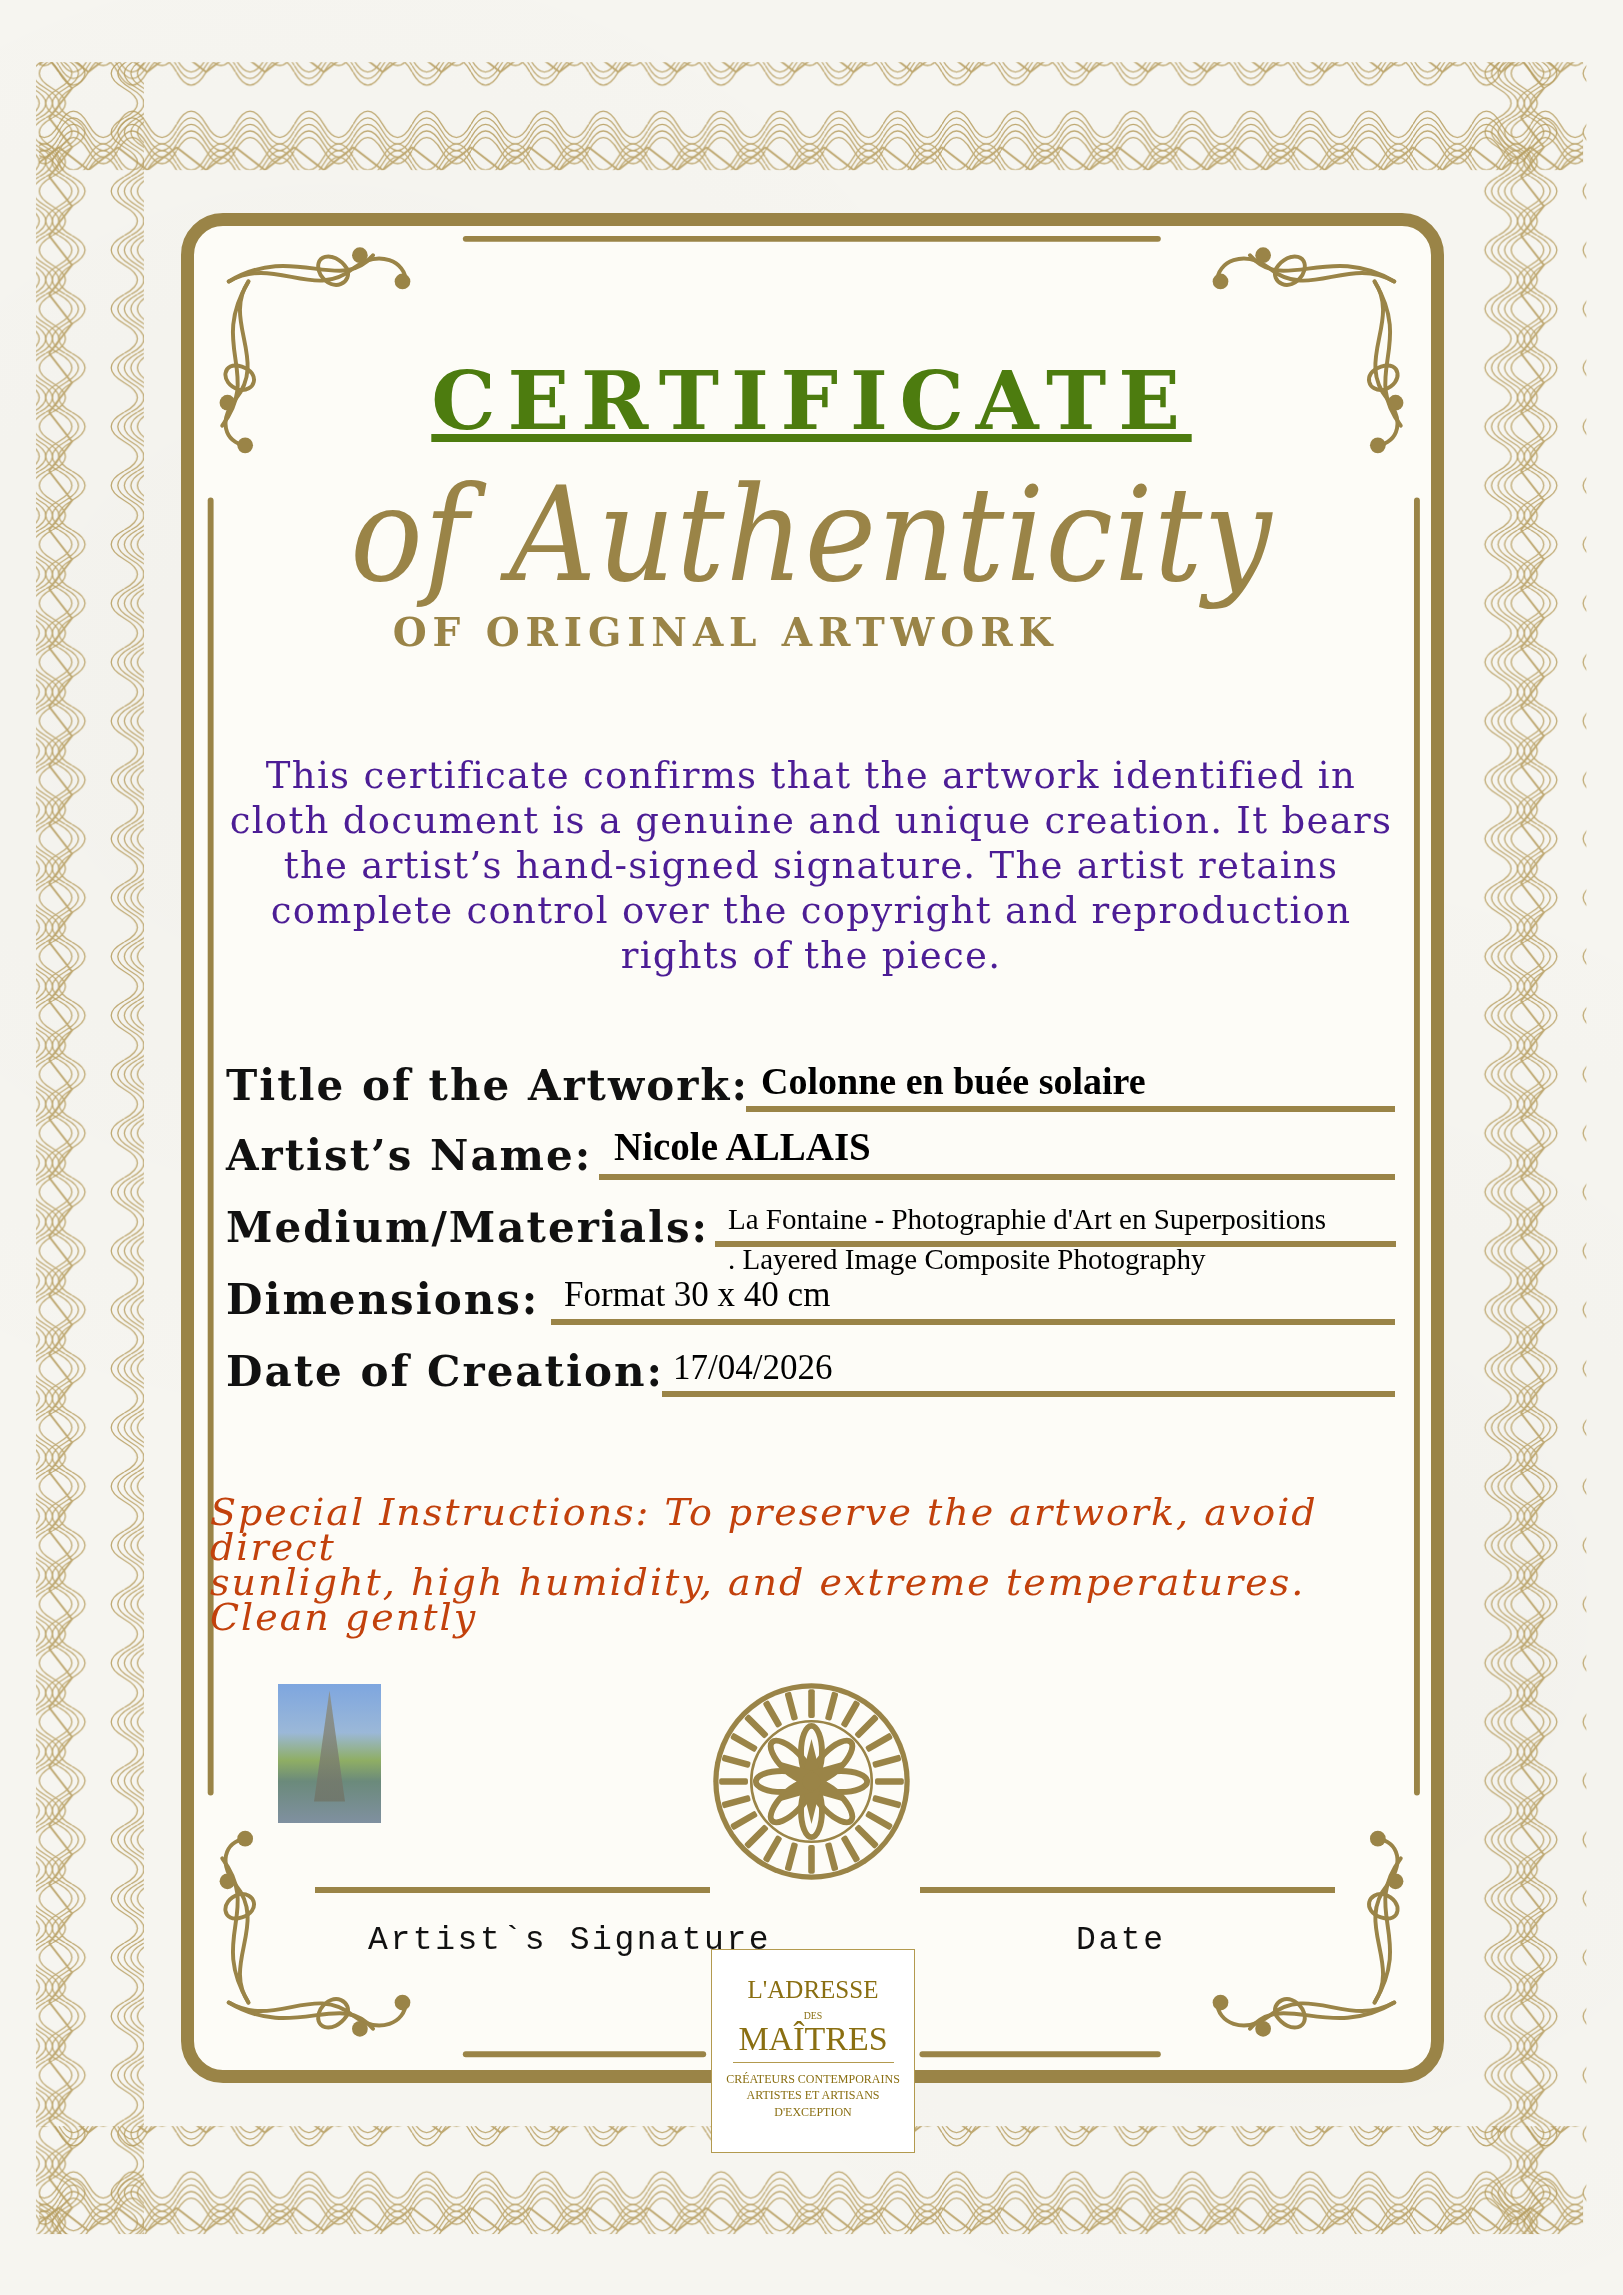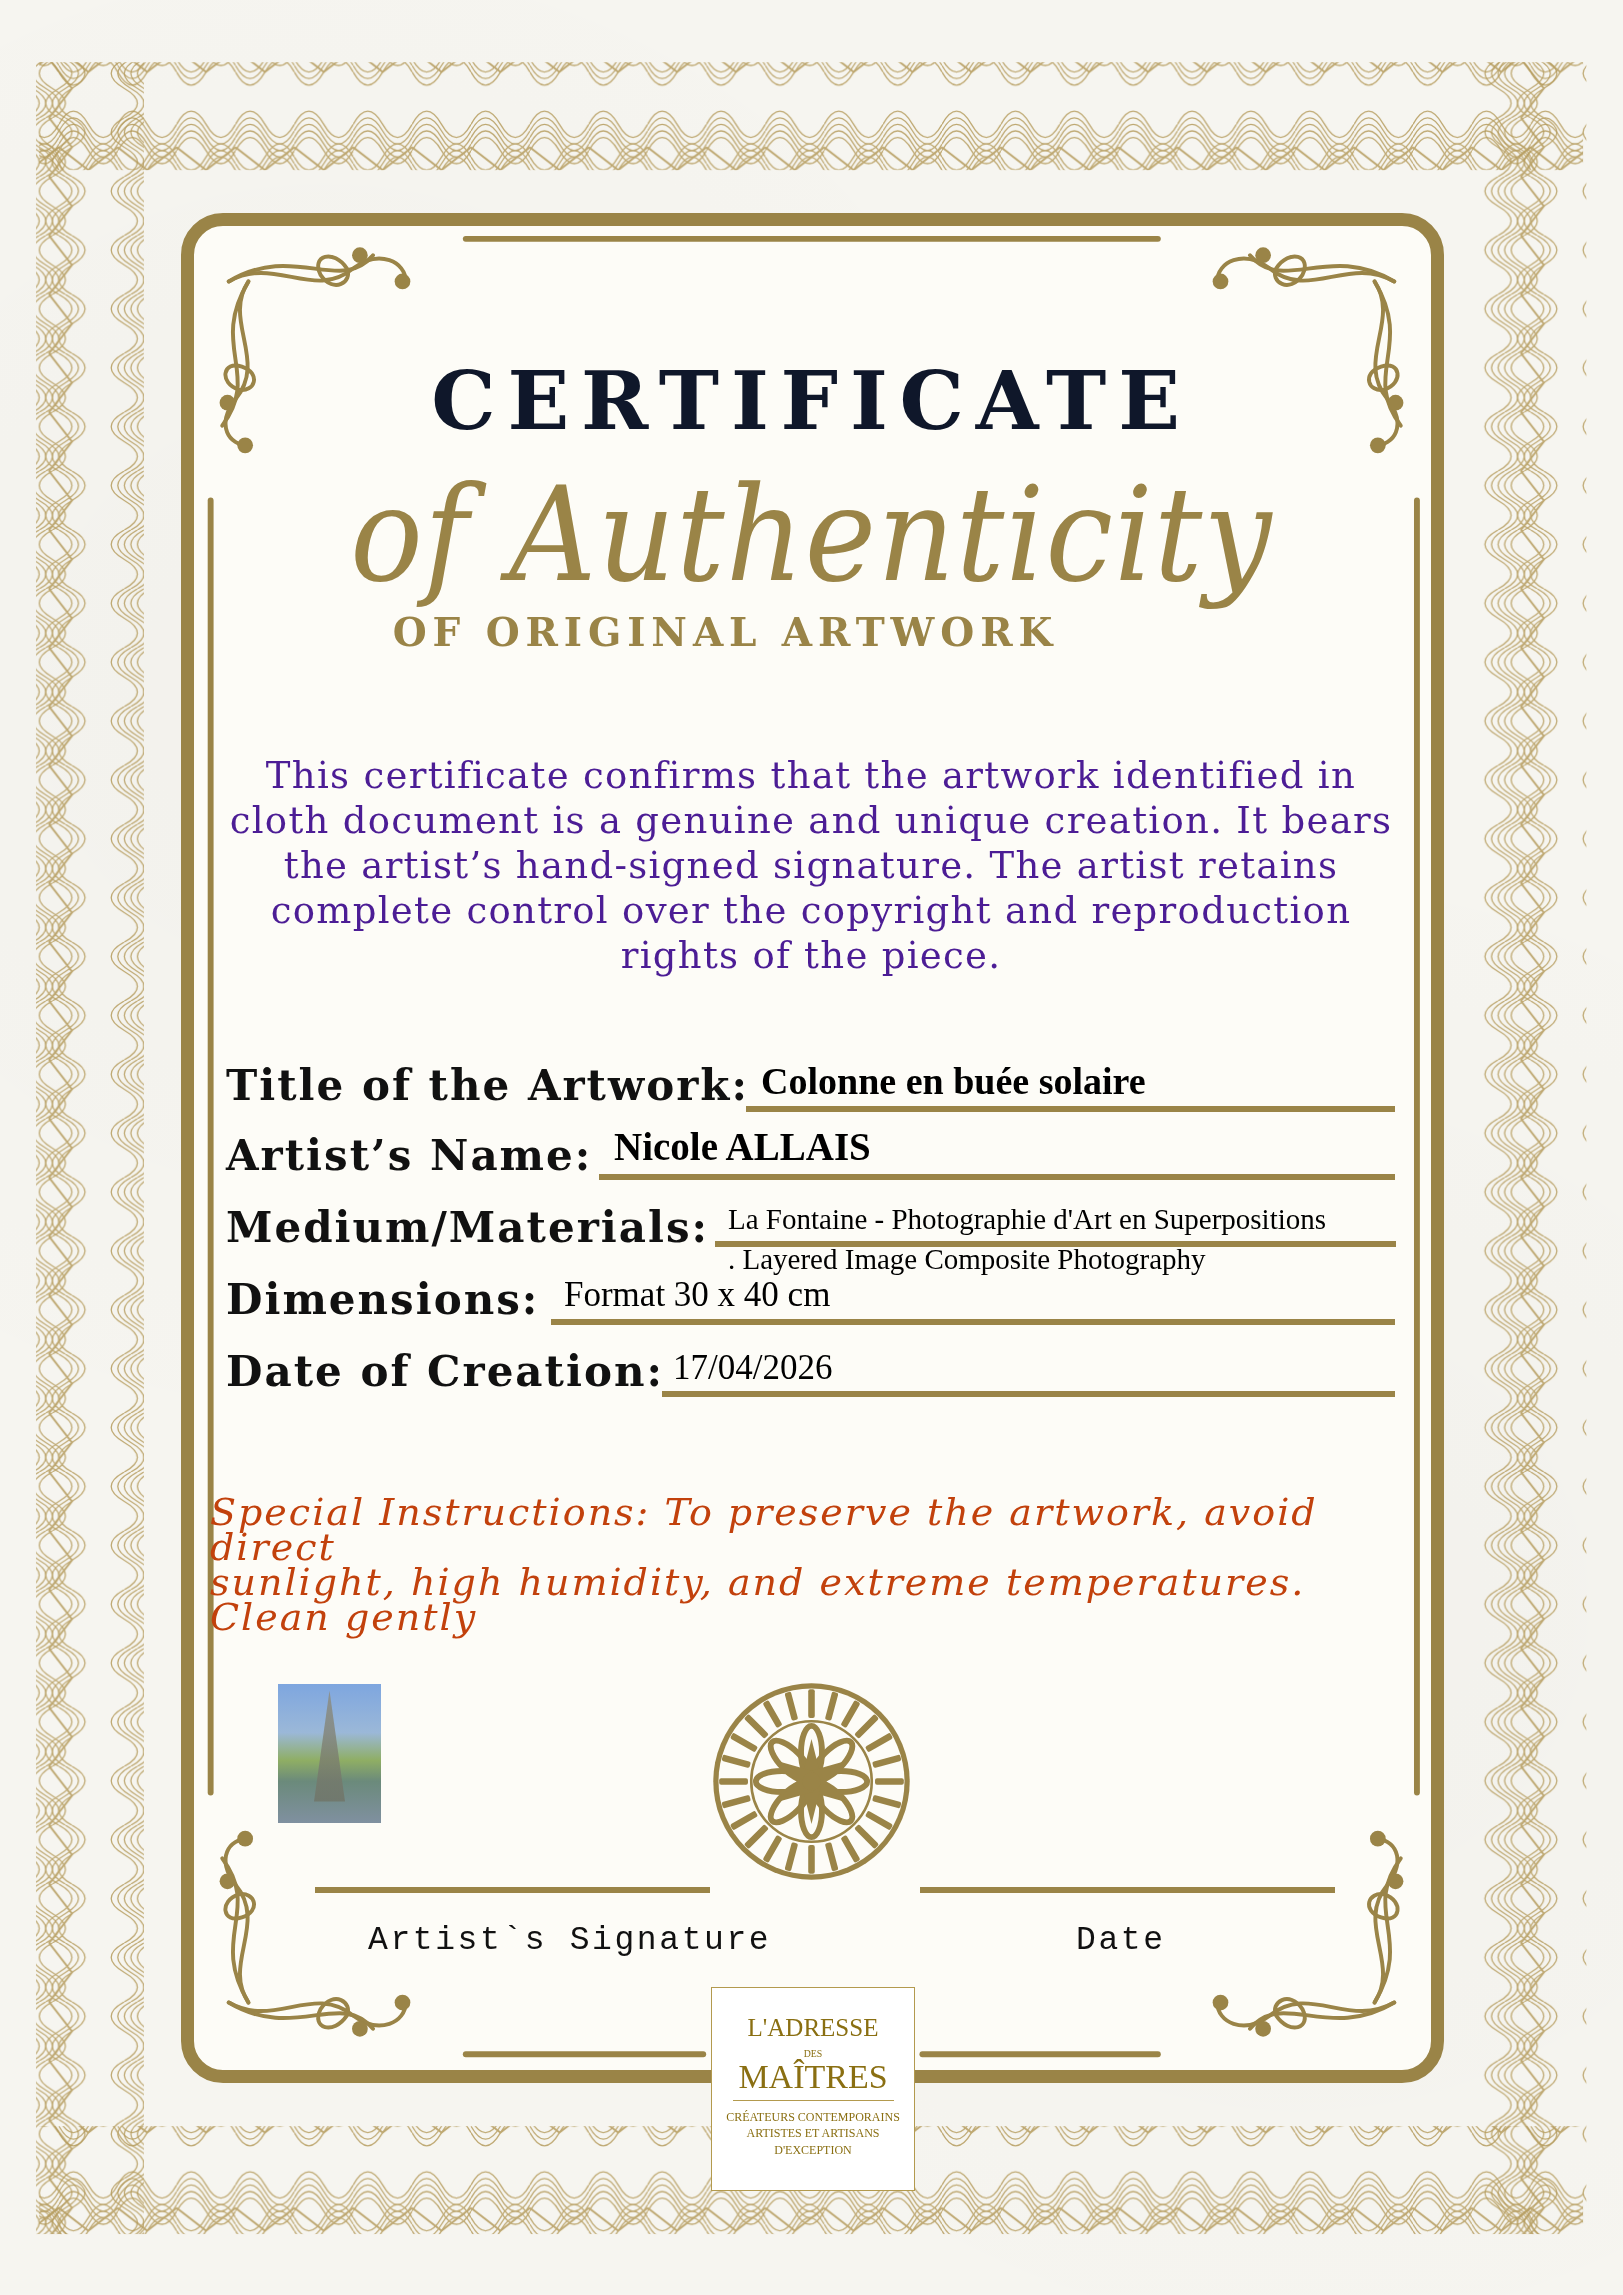--- a/index.html
+++ b/index.html
@@ -22,21 +22,21 @@
     border:13px solid #9a8447;
     border-radius:42px;
     box-sizing:border-box;
   }
   .frame-lines { position:absolute; left:0; top:0; width:1623px; height:2295px; pointer-events:none; }
   .corner { position:absolute; width:236px; height:236px; }
   .abs { position:absolute; }
   .title {
     left:0; width:1623px; top:353px; text-align:center;
     font-family:"DejaVu Serif", serif; font-weight:bold;
-    font-size:81px; letter-spacing:11.8px; color:#0f172a;
+    font-size:81px; letter-spacing:11.8px; color:#4d7c0f;text-decoration:underline;
   }
   .script {
     left:0; width:1623px; top:458px; text-align:center;
     font-family:"DejaVu Serif", serif; font-style:italic;
     font-size:131px; color:#9a8447; letter-spacing:1.3px;
     transform:scaleX(0.92);
   }
   .subtitle {
     left:8px; width:1435px; top:609px; text-align:center;
     font-family:"DejaVu Serif", serif; font-weight:bold;
@@ -70,21 +70,21 @@
     background:linear-gradient(180deg,#8d8c7e,#6f7366);
     clip-path:polygon(50% 0,100% 100%,0 100%);
     opacity:0.8;
   }
   .sig-label {
     font-family:Liberation Mono, monospace; font-size:33px; color:#111; letter-spacing:2.6px;
   }
   .logo {
     left:711px; top:1949px; width:204px; height:204px;
     background:#ffffff; border:1.3px solid #b39a4e; box-sizing:border-box;
-    text-align:center; color:#8a6f12; font-family:"Liberation Serif", serif;margin-top:38px;
+    text-align:center; color:#8a6f12; font-family:"Liberation Serif", serif;
   }
   .logo .l1 { font-size:25px; margin-top:25px; line-height:29px; }
   .logo .l2 { font-size:9.8px; line-height:14.4px; margin-top:5.2px; }
   .logo .l3 { font-size:34px; line-height:29px; }
   .logo .divider { width:161px; height:1.3px; background:#b39a4e; margin:9.2px auto 7.9px; }
   .logo .l4 { font-size:12px; line-height:16.4px; }
 </style>
 </head>
 <body>
 

